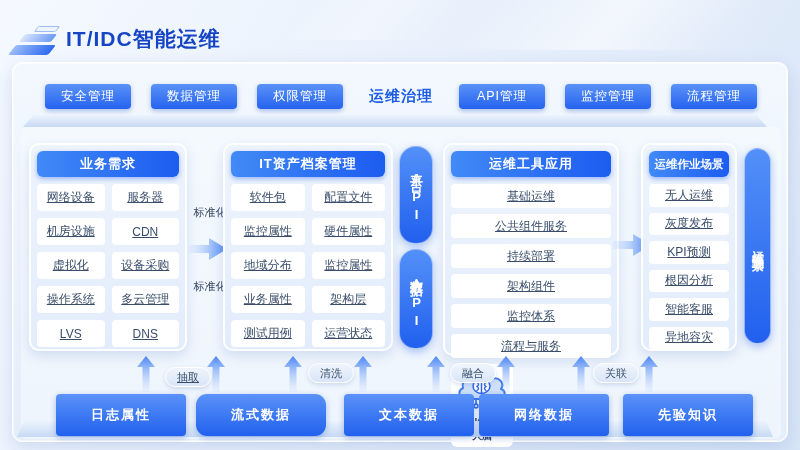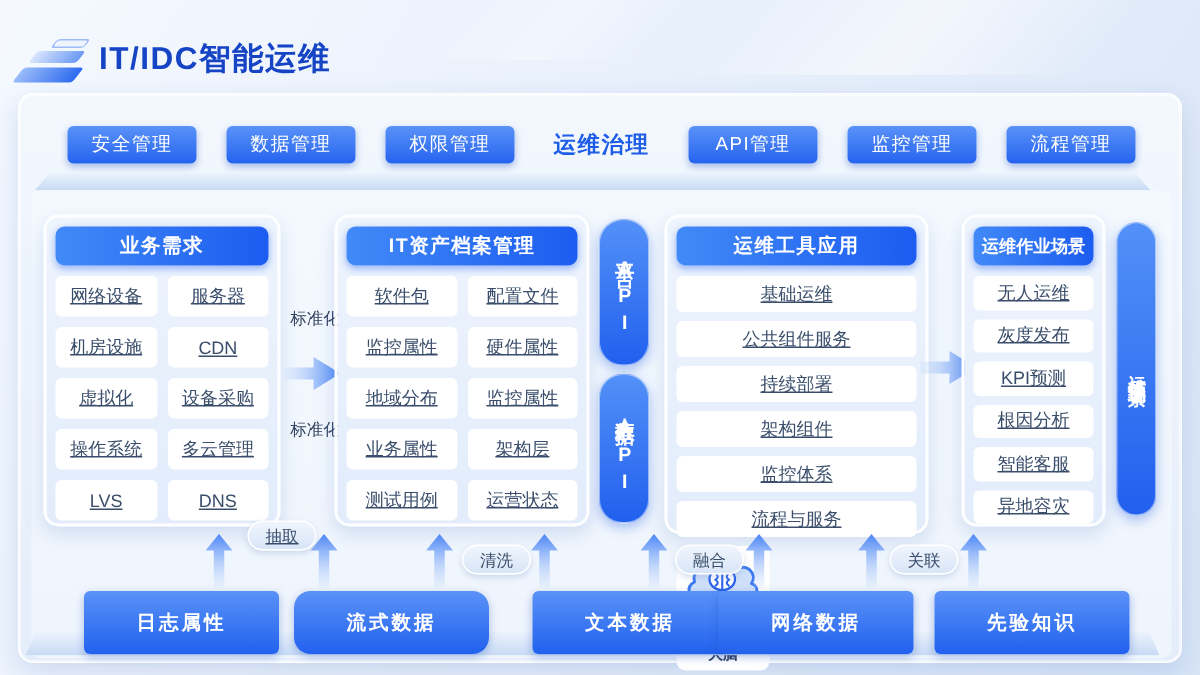--- a/index.html
+++ b/index.html
@@ -231,25 +231,25 @@
   <svg class="up-arrow" style="left:484px; top:293px;" width="18" height="36" viewBox="0 0 18 36">
       <path d="M9 0 L18 11 H12.5 V36 H5.5 V11 H0 Z" fill="url(#gradUp)"></path>
     </svg>
   <svg class="up-arrow" style="left:559px; top:293px;" width="18" height="36" viewBox="0 0 18 36">
       <path d="M9 0 L18 11 H12.5 V36 H5.5 V11 H0 Z" fill="url(#gradUp)"></path>
     </svg>
   <svg class="up-arrow" style="left:627px; top:293px;" width="18" height="36" viewBox="0 0 18 36">
       <path d="M9 0 L18 11 H12.5 V36 H5.5 V11 H0 Z" fill="url(#gradUp)"></path>
     </svg>
 
-  <div class="flow-pill" style="left:152px; top:284px;text-decoration:underline;">抽取</div>
+  <div class="flow-pill" style="left:152px; top:304px;text-decoration:underline;">抽取</div>
   <div class="flow-pill" style="left:295px; top:300px;">清洗</div>
   <div class="flow-pill" style="left:437px; top:300px;">融合</div>
   <div class="flow-pill" style="left:580px; top:300px;">关联</div>
 
   <button class="data-btn" style="left:43px;">日志属性</button>
   <button class="data-btn" style="left:183px;border-radius:11px;">流式数据</button>
-  <button class="data-btn" style="left:342px;">文本数据</button>
+  <button class="data-btn" style="left:331px;">文本数据</button>
   <button class="data-btn" style="left:466px;">网络数据</button>
   <button class="data-btn" style="left:610px;">先验知识</button>
 
   <div class="platform platform-bottom"></div>
 </div>
 
 </body></html>

